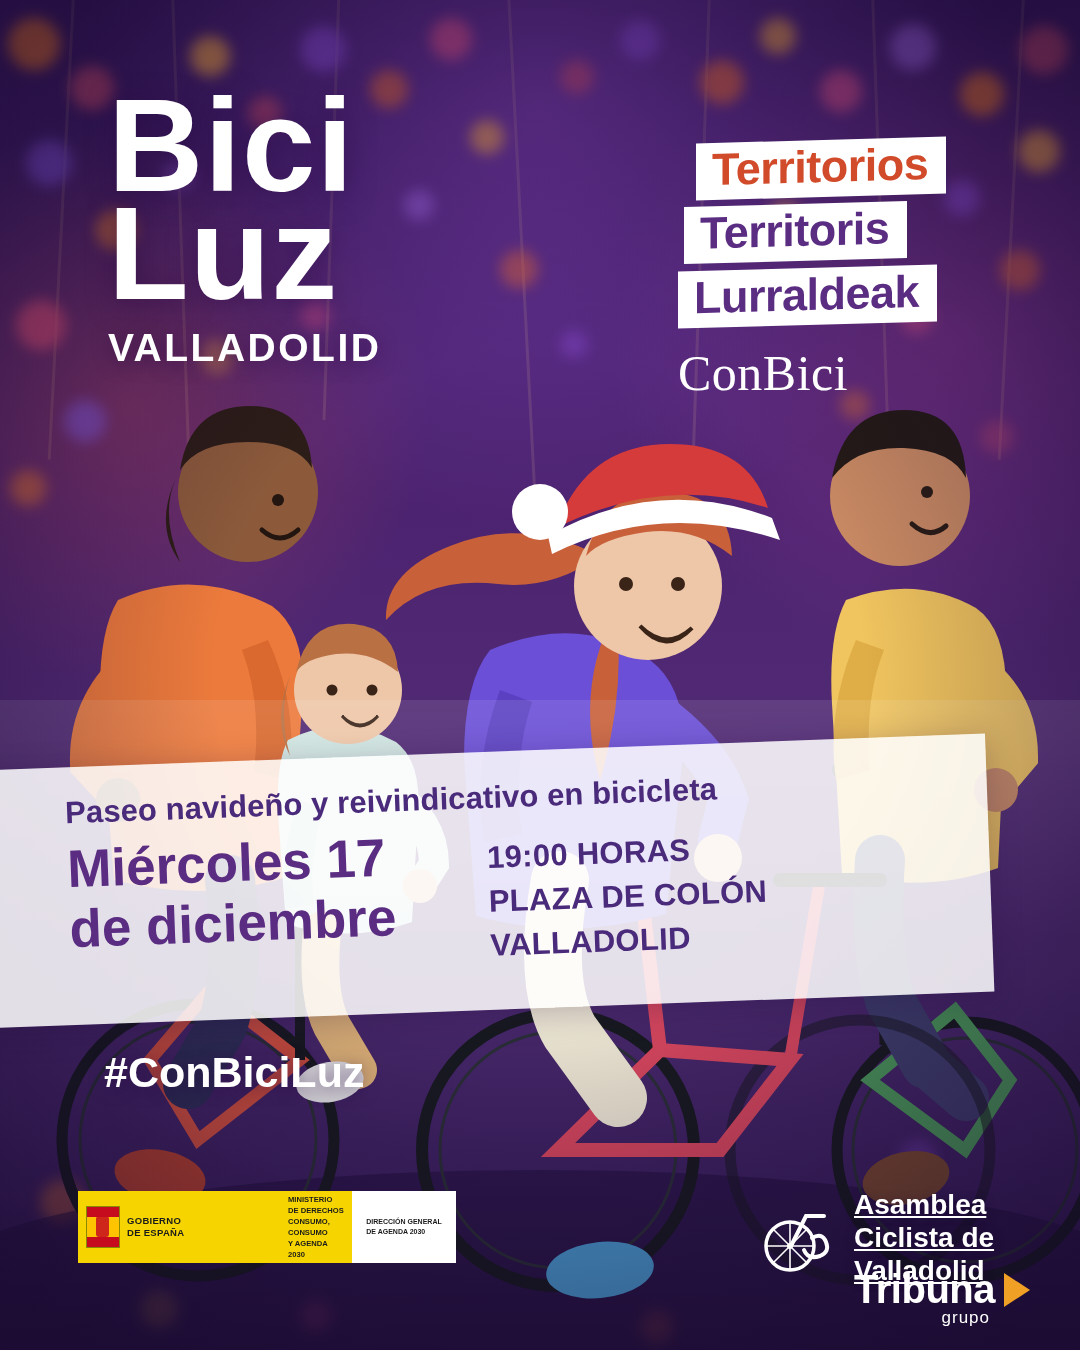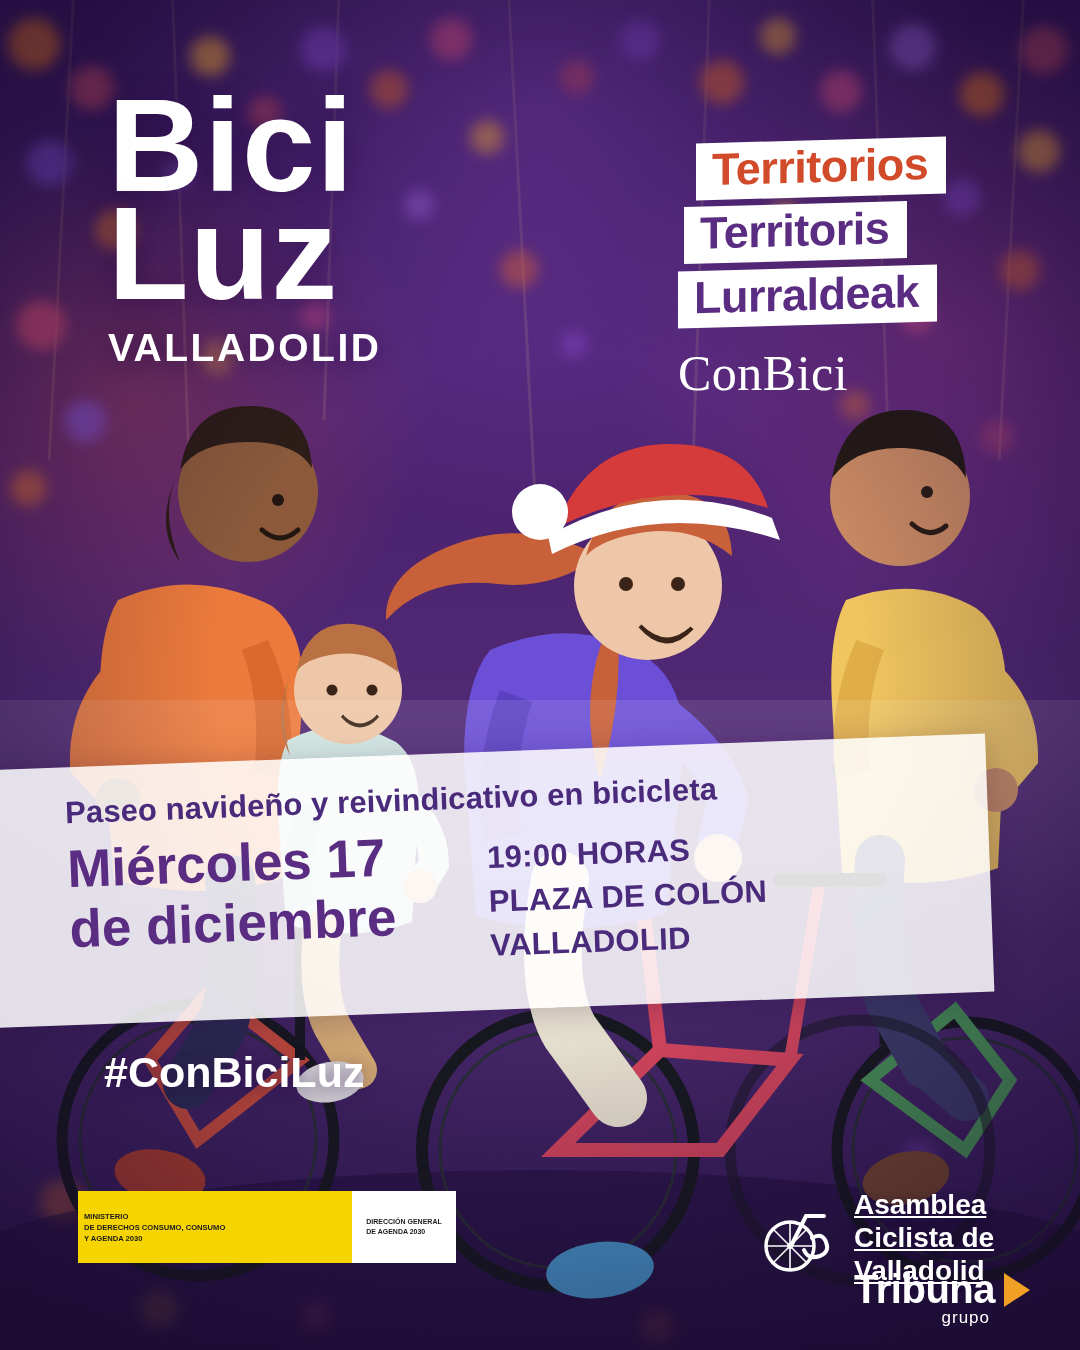--- a/index.html
+++ b/index.html
@@ -489,20 +489,27 @@
         </div>
       </div>
     </div>
   </div>
 
   <div class="hashtag">#ConBiciLuz</div>
 
   <div class="logos">
 
     <div class="gob">
+      <div class="gob-yellow">
+        <div class="gob-flag"></div>
+        <div>
+          <div class="gob-t1">GOBIERNO</div>
+          <div class="gob-t1">DE ESPAÑA</div>
+        </div>
+      </div>
       <div class="gob-mid">
         <div>
           <div class="gob-t2">MINISTERIO</div>
           <div class="gob-t2">DE DERECHOS CONSUMO, CONSUMO</div>
           <div class="gob-t2">Y AGENDA 2030</div>
         </div>
       </div>
       <div class="gob-right">
         <div>
           <div class="gob-t3">DIRECCIÓN GENERAL</div>

